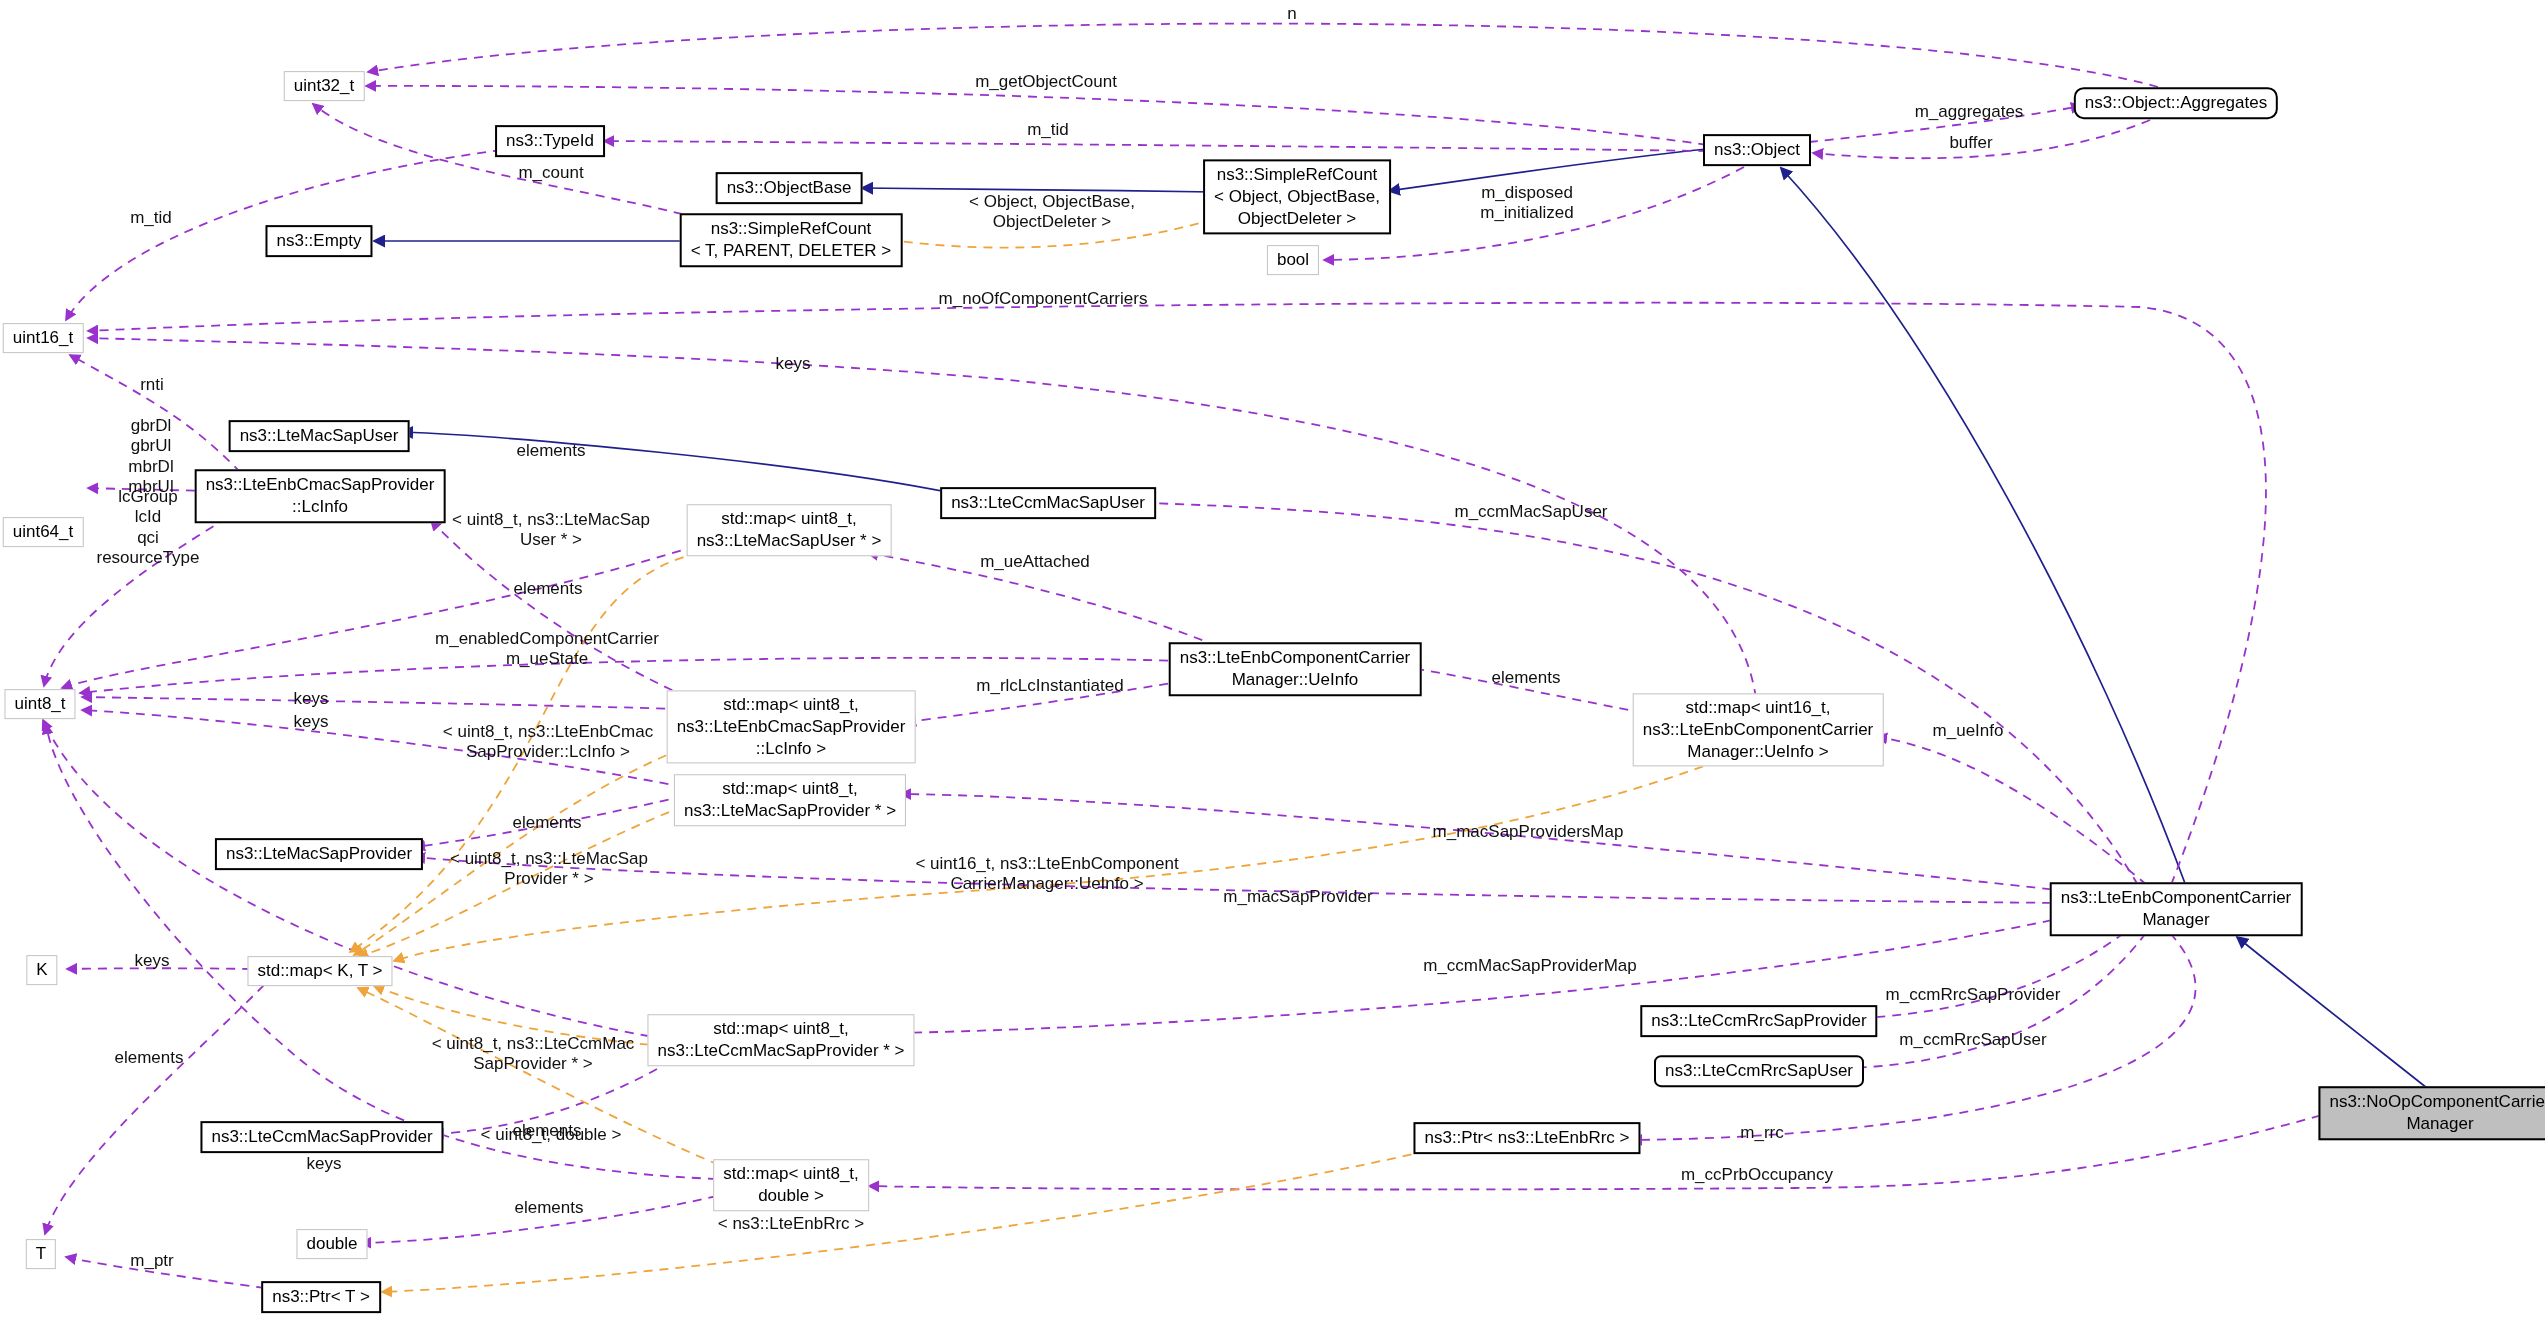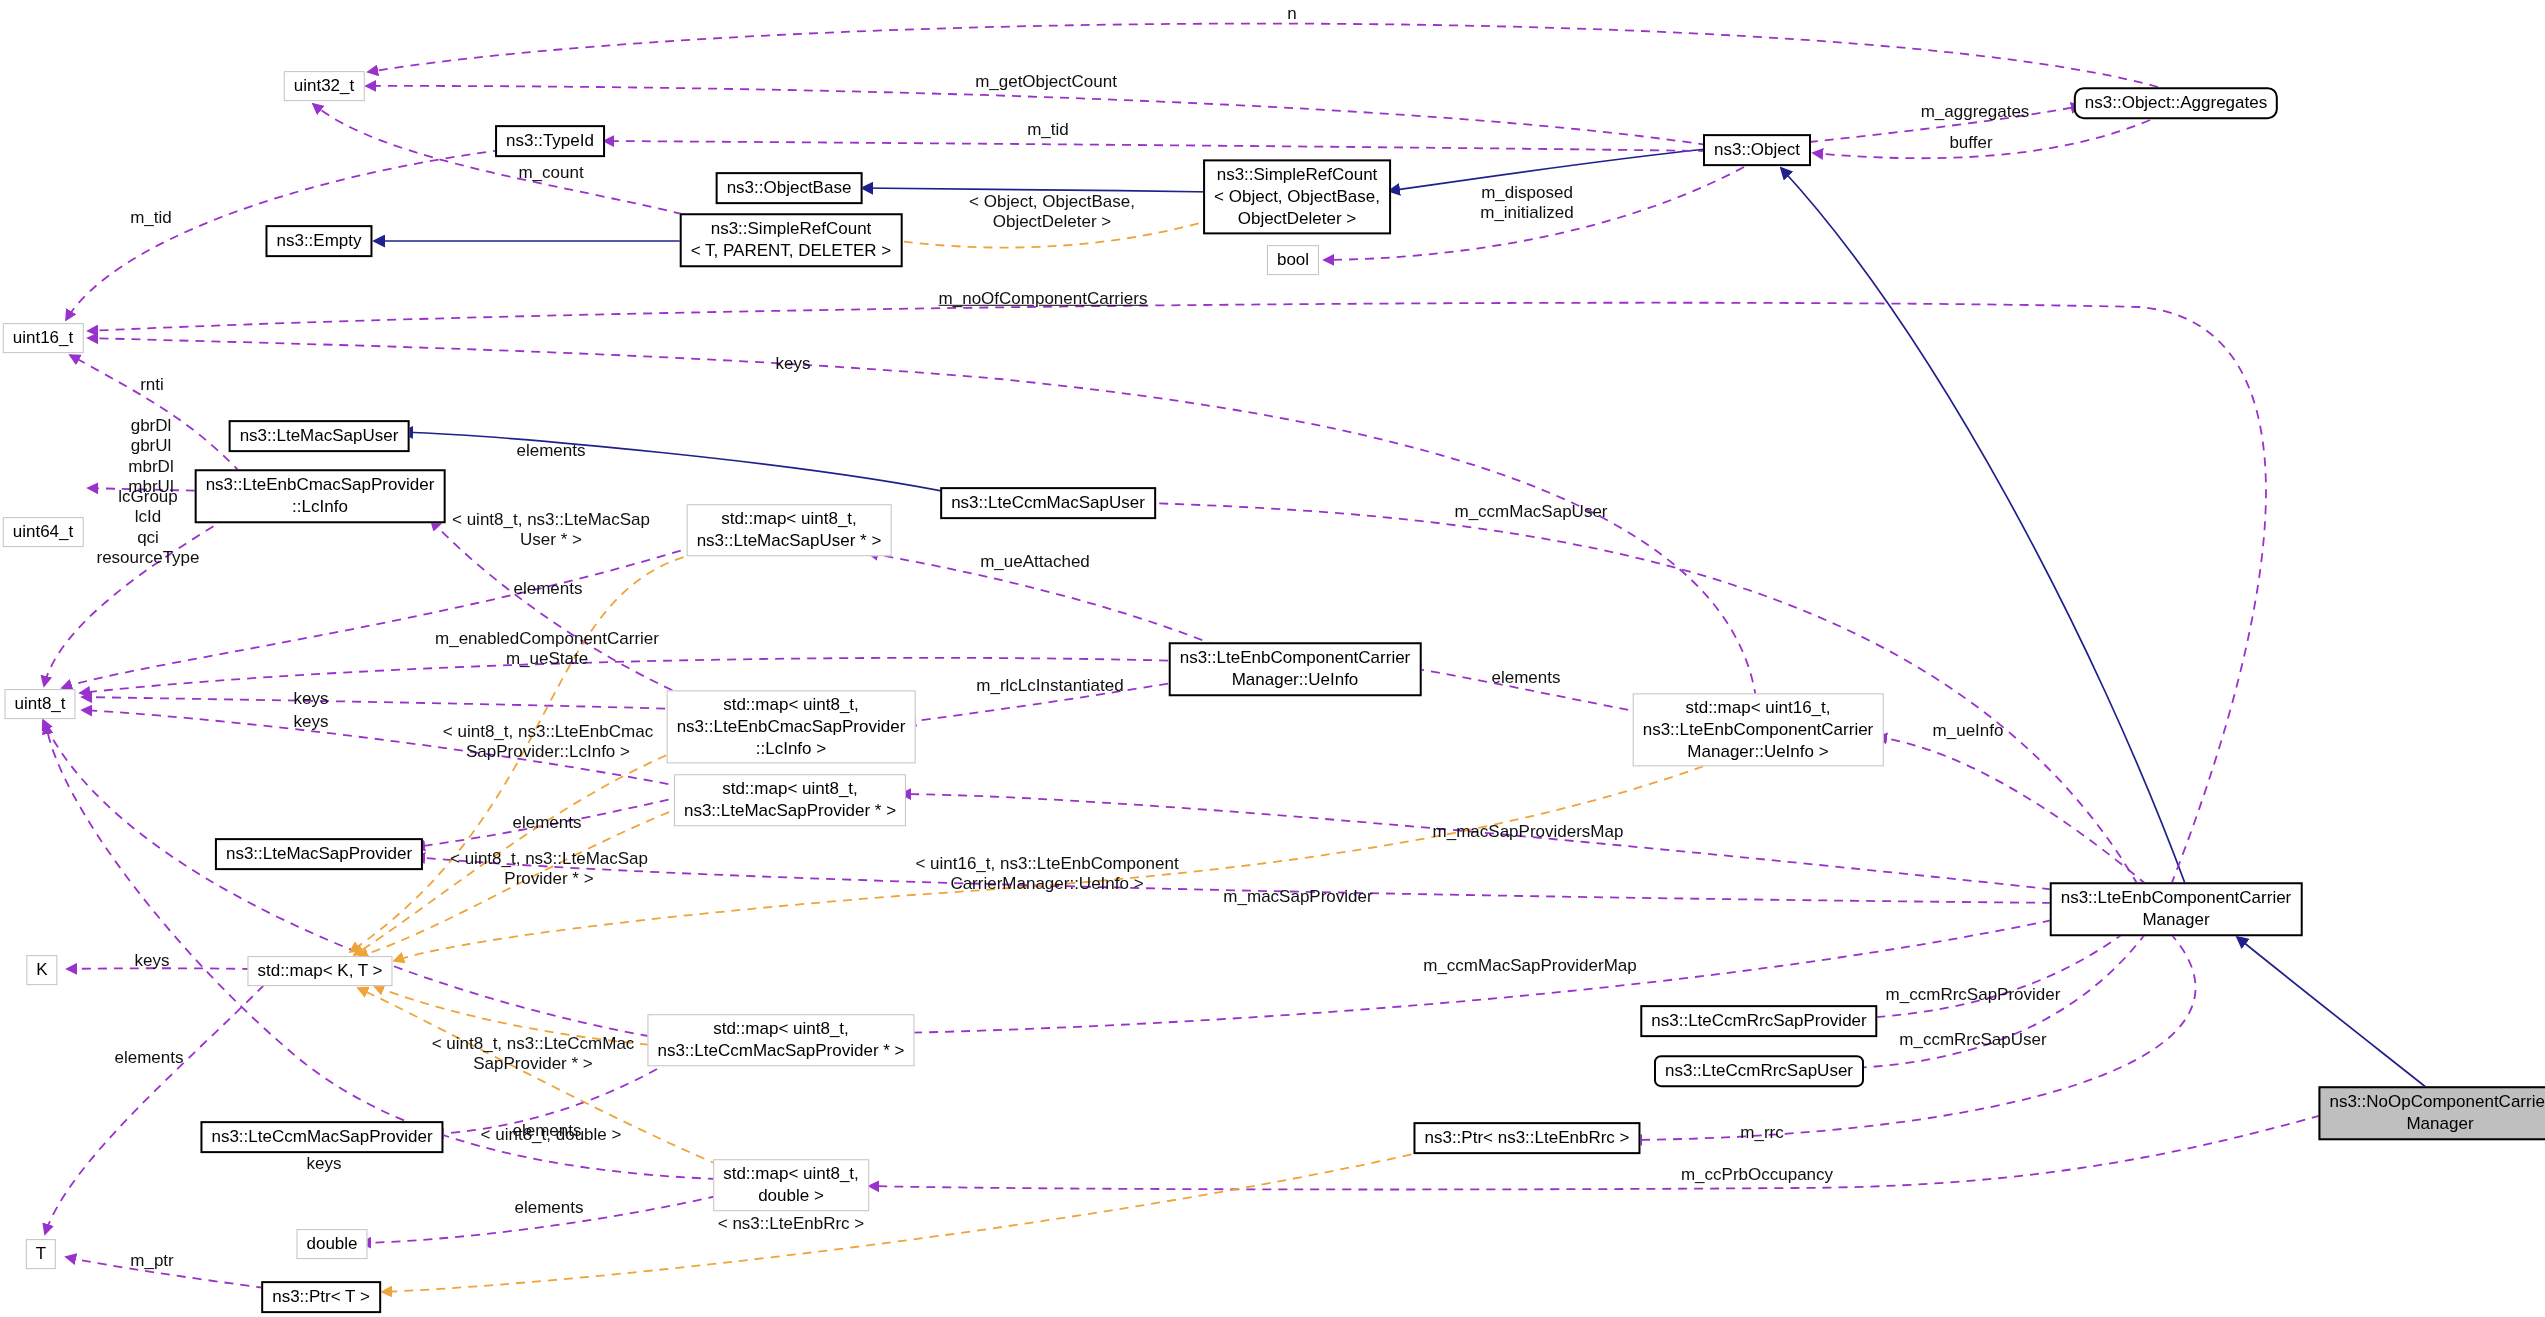--- a/index.html
+++ b/index.html
@@ -210,38 +210,38 @@
       </div>
       <div class="elabel" style="left: 1046px; top: 82px;">
         <div>m_getObjectCount</div>
       </div>
       <div class="elabel" style="left: 1048px; top: 130px;">
         <div>m_tid</div>
       </div>
       <div class="elabel" style="left: 551px; top: 173px;">
         <div>m_count</div>
       </div>
-      <div class="elabel" style="left: 1969px; top: 112px; margin-left: 6px;">
+      <div class="elabel" style="left: 1969px; top: 112px;">
         <div>m_aggregates</div>
       </div>
       <div class="elabel" style="left: 1971px; top: 143px;">
         <div>buffer</div>
       </div>
       <div class="elabel" style="left: 1052px; top: 212px;">
         <div>&lt; Object, ObjectBase,</div>
         <div>ObjectDeleter &gt;</div>
       </div>
       <div class="elabel" style="left: 1527px; top: 203px;">
         <div>m_disposed</div>
         <div>m_initialized</div>
       </div>
       <div class="elabel" style="left: 151px; top: 218px;">
         <div>m_tid</div>
       </div>
-      <div class="elabel" style="left: 1043px; top: 299px; text-decoration: underline;">
+      <div class="elabel" style="left: 1043px; top: 299px;">
         <div>m_noOfComponentCarriers</div>
       </div>
       <div class="elabel" style="left: 793px; top: 364px;">
         <div>keys</div>
       </div>
       <div class="elabel" style="left: 152px; top: 385px;">
         <div>rnti</div>
       </div>
       <div class="elabel" style="left: 151px; top: 457px; text-align: center;">
         <div>gbrDl</div>

